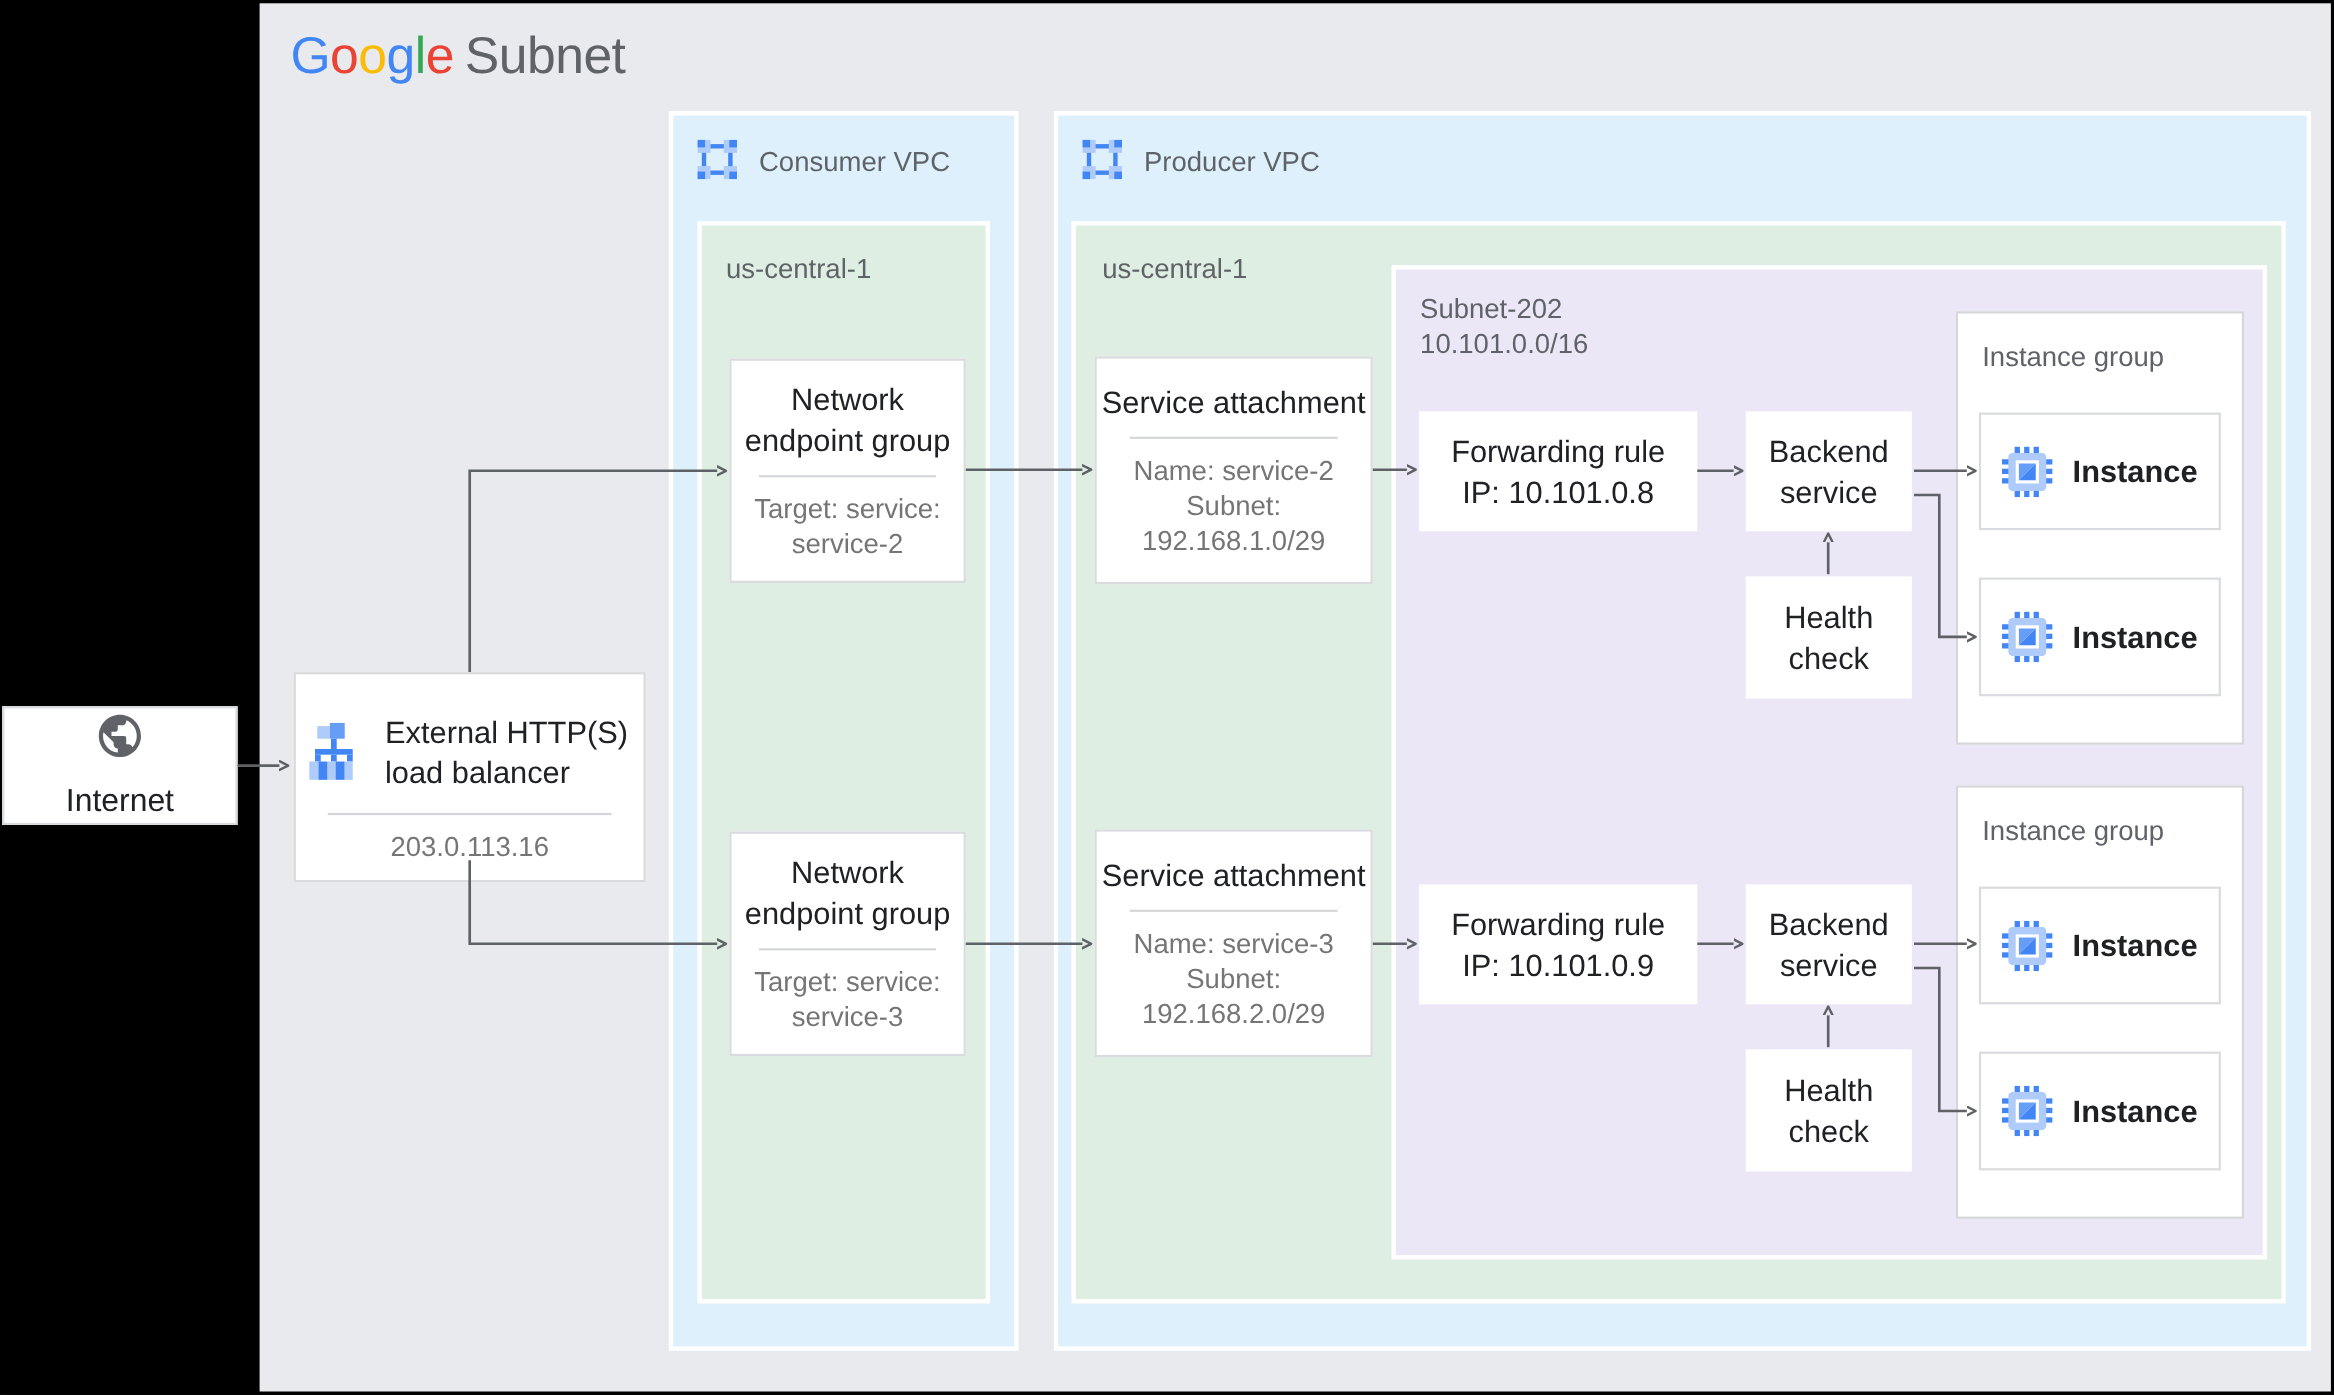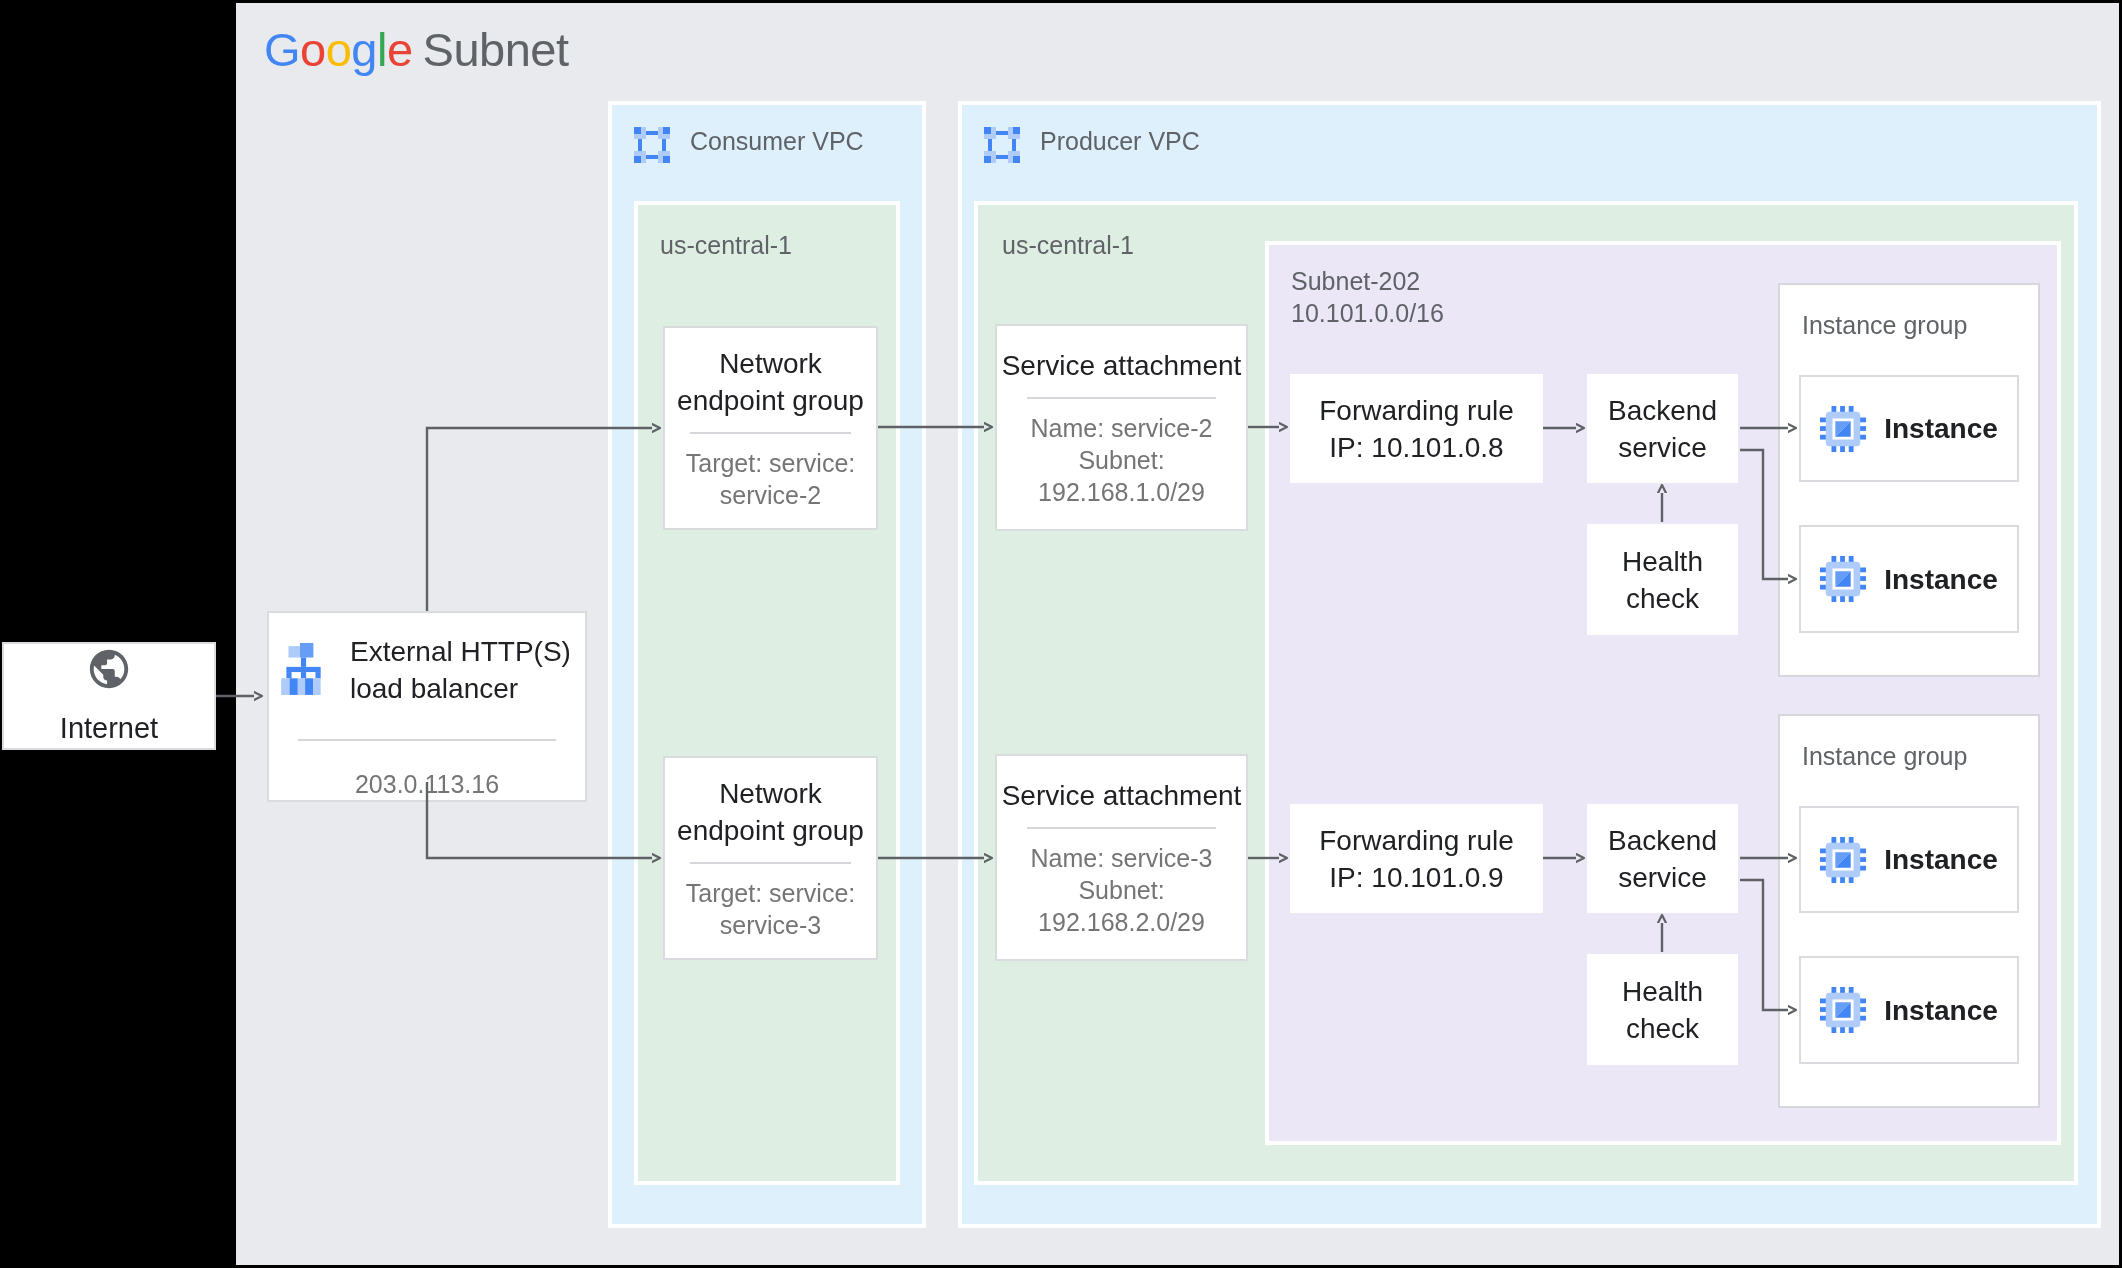--- a/index.html
+++ b/index.html
@@ -8,21 +8,21 @@
   .abs{position:absolute;}
   
   #logo{position:absolute;left:264px;top:22px;font-size:47px;letter-spacing:-.5px;font-weight:500;}
   #logo .cloud{color:#5F6368;font-weight:400;margin-left:10px;}
   .lg-blue{color:#4285F4}.lg-red{color:#EA4335}.lg-yellow{color:#FBBC05}.lg-green{color:#34A853}
   
   .vpc{background:#DEF0FB;border:4px solid #FFFFFF;}
   .region{background:#DFEEE3;border:4px solid #FFFFFF;}
   .subnet{background:#ECE7F6;border:4px solid #FFFFFF;}
   .region-label{font-size:25px;color:#5F6368;}
-  .vpc-head{position:absolute;left:22px;top:22px;display:flex;gap:20px;}
+  .vpc-head{position:absolute;left:22px;top:22px;display:flex;align-items:center;gap:20px;}
   
   .node{position:absolute;background:#ffffff;display:flex;flex-direction:column;align-items:center;justify-content:center;text-align:center;}
   .bordered{border:2px solid #D9DBDF;}
   .title{font-size:28px;color:#202124;line-height:37px;}
   .sub{font-size:25px;color:#757575;line-height:32px;}
   .divider{height:2px;background:#D4D6D9;width:76%;margin:13px auto;}
   .iconrow{display:flex;align-items:center;gap:18px;}
   
   .ig{position:absolute;background:#fff;border:2px solid #D5D7DA;}
   .ig-label{position:absolute;left:22px;top:26px;font-size:25px;color:#5F6368;}
@@ -91,21 +91,21 @@
 
   <div class="node bordered" style="left:2px;top:642px;width:210px;height:104px;flex-direction:column;gap:18px;">
     <span style="display:inline-flex;">
       <svg width="46" height="46" viewBox="0 0 24 24">
           <path fill="#5F6368" d="M12 2C6.48 2 2 6.48 2 12s4.48 10 10 10 10-4.48 10-10S17.52 2 12 2zm-1 17.93c-3.95-.49-7-3.85-7-7.93 0-.62.08-1.21.21-1.79L9 15v1c0 1.1.9 2 2 2v1.93zm6.9-2.54c-.26-.81-1-1.39-1.9-1.39h-1v-3c0-.55-.45-1-1-1H8v-2h2c.55 0 1-.45 1-1V7h2c1.1 0 2-.9 2-2v-.41c2.93 1.19 5 4.06 5 7.41 0 2.08-.8 3.97-2.1 5.39z"></path>
         </svg>
     </span>
     <span class="title" style="font-size:29px;">Internet</span>
   </div>
 
-  <div class="node bordered" style="left:267px;top:611px;width:316px;height:167px;justify-content:space-between;padding-top:20px;box-sizing:content-box;">
+  <div class="node bordered" style="left:267px;top:611px;width:316px;height:167px;justify-content:center;padding-top:20px;box-sizing:content-box;">
     <div class="iconrow" style="gap:22px;">
       <span style="display:inline-flex;">
         <svg width="50" height="54" viewBox="0 0 48 52">
           <rect x="10" y="3" width="11" height="11" fill="#AECBFA"></rect>
           <rect x="21" y="0" width="13" height="14" fill="#669DF6"></rect>
           <rect x="22" y="14" width="5" height="9" fill="#4285F4"></rect>
           <rect x="8" y="23" width="33" height="5" fill="#4285F4"></rect>
           <rect x="8" y="28" width="5" height="6" fill="#4285F4"></rect>
           <rect x="22" y="28" width="5" height="6" fill="#4285F4"></rect>
           <rect x="36" y="28" width="5" height="6" fill="#4285F4"></rect>

